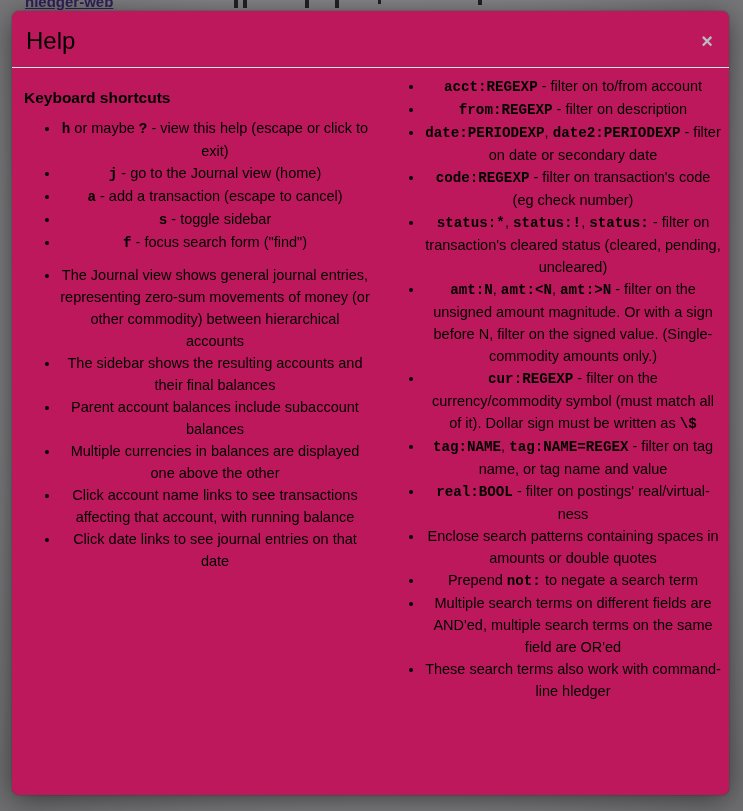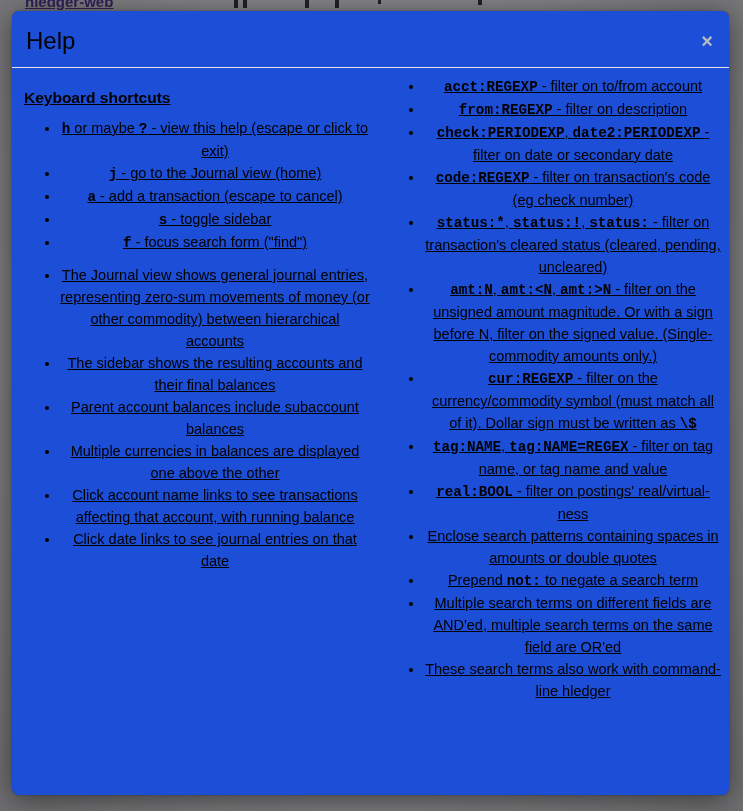--- a/index.html
+++ b/index.html
@@ -30,21 +30,21 @@
   .m1 { left: 234px; top: 0; width: 4px; height: 8px; }
   .m2 { left: 243px; top: 0; width: 4px; height: 8px; }
   .m3 { left: 305px; top: 0; width: 4px; height: 8px; }
   .m4 { left: 335px; top: 0; width: 4px; height: 8px; }
   .m5 { left: 378px; top: 0; width: 3px; height: 4px; }
   .m6 { left: 478px; top: 0; width: 4px; height: 5px; }
 
   .modal {
     position: absolute; left: 12px; top: 11px;
     width: 717px; height: 784px;
-    background: #1d4ed8;
+    background: #be185d;
     border-radius: 7px;
     box-shadow: 0 4px 30px rgba(0,0,0,0.55), 0 0 2px rgba(0,0,0,0.35);
     overflow: hidden;
   }
   .modal-header {
     position: relative;
     padding: 15px 14px 11px 14px;
     border-bottom: 1px solid #e5e5e5;
   }
   .modal-title {
@@ -53,21 +53,20 @@
   .close {
     position: absolute; right: 16px; top: 20px;
     border: 0; background: none; padding: 0;
     font-family: "Liberation Sans", sans-serif;
     font-size: 20px; font-weight: bold; line-height: 1;
     color: #b9bdc1; cursor: pointer;
   }
   .modal-body {
     display: flex;
     padding: 7px 7px 15px 12px;
-    text-decoration: underline;
   }
   .col-left  { flex: none; width: 364px; padding-right: 18px; }
   .col-right { flex: 1; min-width: 0; }
   .sec-heading {
     font-size: 15.5px; font-weight: bold;
     margin: 14px 0 10px 0;
   }
   ul {
     margin: 0 0 10px 0;
     padding: 0 0 0 36px;
@@ -122,21 +121,21 @@
           <li><span>Parent account balances include subaccount balances</span></li>
           <li><span>Multiple currencies in balances are displayed one above the other</span></li>
           <li><span>Click account name links to see transactions affecting that account, with running balance</span></li>
           <li><span>Click date links to see journal entries on that date</span></li>
         </ul>
       </div>
     <div class="col-right">
         <ul>
           <li><code>acct:REGEXP</code><span> - filter on to/from account</span></li>
           <li><code>from:REGEXP</code><span> - filter on description</span></li>
-          <li><code>check:PERIODEXP</code><span>, </span><code>date2:PERIODEXP</code><span> - filter on date or secondary date</span></li>
+          <li><code>date:PERIODEXP</code><span>, </span><code>date2:PERIODEXP</code><span> - filter on date or secondary date</span></li>
           <li><code>code:REGEXP</code><span> - filter on transaction's code (eg check number)</span></li>
           <li><code>status:*</code><span>, </span><code>status:!</code><span>, </span><code>status:</code><span> - filter on transaction's cleared status (cleared, pending, uncleared)</span></li>
           <li><code>amt:N</code><span>, </span><code>amt:&lt;N</code><span>, </span><code>amt:&gt;N</code><span> - filter on the unsigned amount magnitude. Or with a sign before N, filter on the signed value. (Single-commodity amounts only.)</span></li>
           <li><code>cur:REGEXP</code><span> - filter on the currency/commodity symbol (must match all of it). Dollar sign must be written as </span><code>\$</code></li>
           <li><code>tag:NAME</code><span>, </span><code>tag:NAME=REGEX</code><span> - filter on tag name, or tag name and value</span></li>
           <li><code>real:BOOL</code><span> - filter on postings' real/virtual-ness</span></li>
           <li><span>Enclose search patterns containing spaces in amounts or double quotes</span></li>
           <li><span>Prepend </span><code>not:</code><span> to negate a search term</span></li>
           <li><span>Multiple search terms on different fields are AND'ed, multiple search terms on the same field are OR'ed</span></li>
           <li><span>These search terms also work with command-line hledger</span></li>

